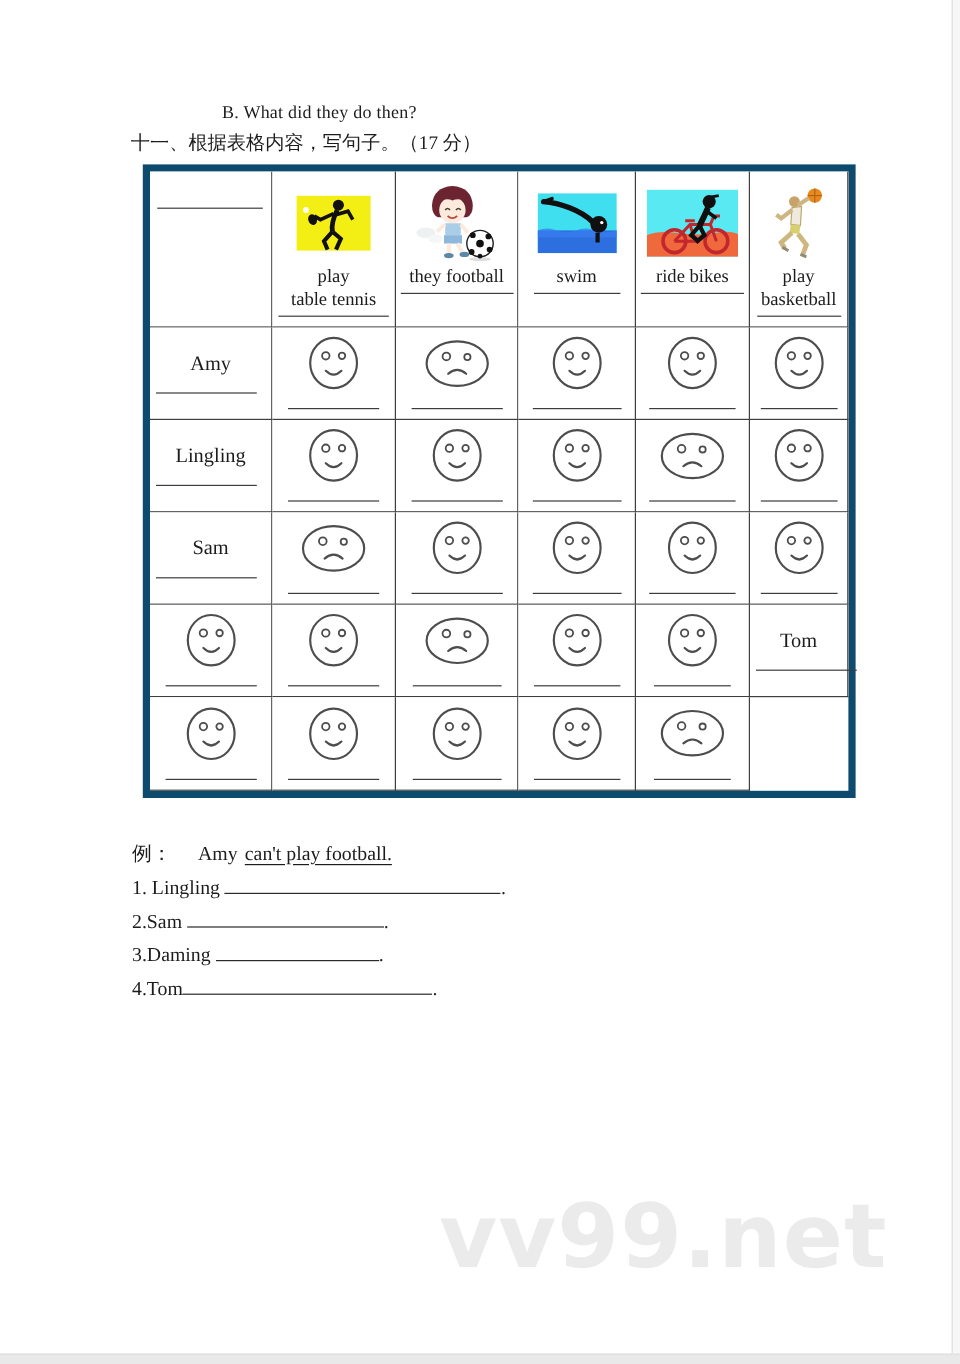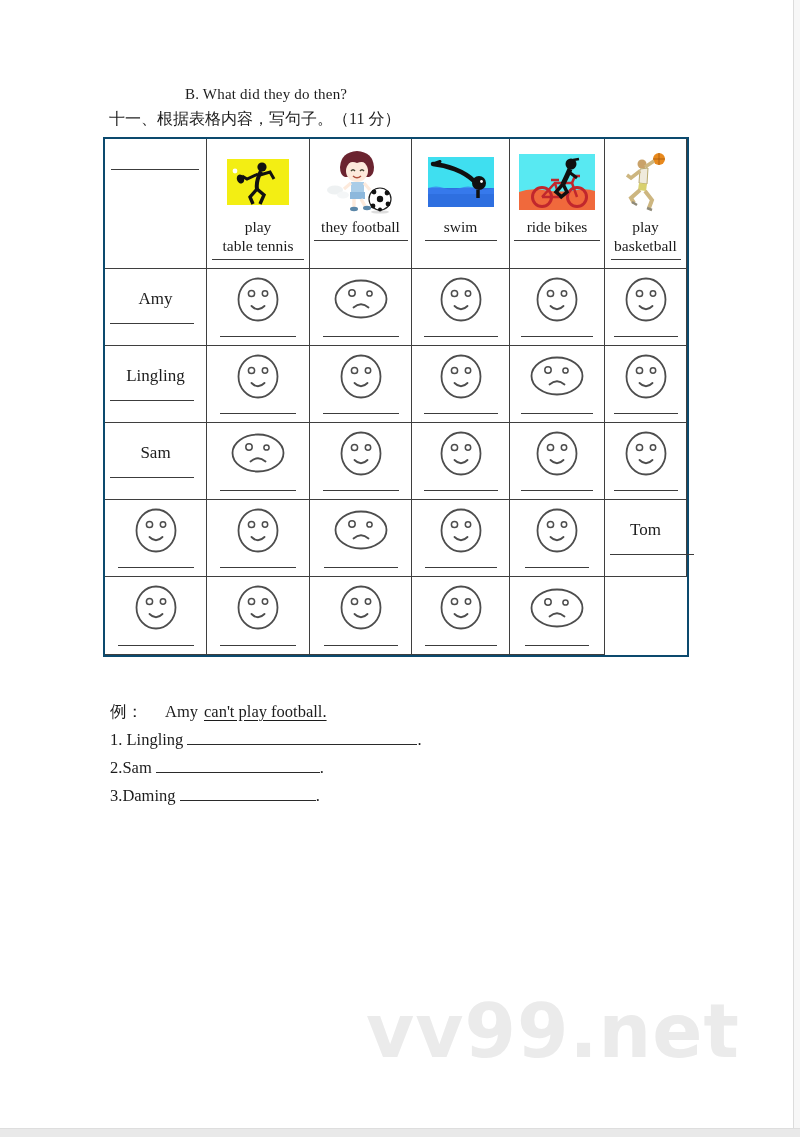--- a/index.html
+++ b/index.html
@@ -12,25 +12,25 @@
   .exercise-b{
     position:absolute;left:185px;top:86px;
     font-size:15px;letter-spacing:.2px;
   }
   .section-title{
     position:absolute;left:109px;top:109px;
     font-size:16px;
   }
   
   .grid{
-    position:absolute;left:103px;top:137px;
+    position:absolute;left:119px;top:137px;
     display:grid;
     grid-template-columns:102px 103px 102px 98px 95px 82px;
     grid-template-rows:130px 77px 77px 77px 77px 78px;
-    border:2px solid #0c4a6e;
+    border:6px solid #0c4a6e;
   }
   .cell{
     border-right:1px solid #3f3f3f;
     border-bottom:1px solid #3f3f3f;
     position:relative;
     box-sizing:border-box;
     background:#fff;
   }
   .header-cell{
     display:flex;flex-direction:column;align-items:center;
@@ -89,21 +89,21 @@
   }
   .bottom-strip{
     position:absolute;left:0;top:1128px;width:800px;height:9px;
     background:#e9e9e9;border-top:1px solid #dedede;box-sizing:border-box;
   }
 </style>
 </head>
 <body>
 
 <div class="exercise-b">B. What did they do then?</div>
-<div class="section-title">十一、根据表格内容，写句子。（11 分）</div>
+<div class="section-title">十一、根据表格内容，写句子。（17 分）</div>
 
 <div class="grid" id="grid">
     <div class="cell header-cell">
       <div class="u-line corner-underline" style="width: 88px;"></div>
     </div>
     <div class="cell header-cell">
       <div class="icon-box">
         <svg width="62" height="46" viewBox="0 0 62 46">
     <rect width="62" height="46" fill="#f3ee13"></rect>
     <circle cx="35" cy="8" r="4.6" fill="#111"></circle>
@@ -462,19 +462,20 @@
   </div>
 
 <div class="answers">
   <div class="ans-line">
     <span class="ex-prefix">例：</span><span class="ex-name">Amy</span><span class="ex-answer">can't play football.</span>
   </div>
   <div id="questions">
       <div class="ans-line"><span>1. Lingling </span><span class="blank" style="width: 230px;"></span><span>.</span></div>
       <div class="ans-line"><span>2.Sam </span><span class="blank" style="width: 164px;"></span><span>.</span></div>
       <div class="ans-line"><span>3.Daming </span><span class="blank" style="width: 136px;"></span><span>.</span></div>
+      <div class="ans-line"><span>4.Tom</span><span class="blank" style="width: 208px;"></span><span>.</span></div>
     </div>
 </div>
 
 <div class="watermark">vv99.net</div>
 <div class="page-right-gutter"></div>
 <div class="page-edge-right"></div>
 <div class="bottom-strip"></div>
 
 </body></html>

